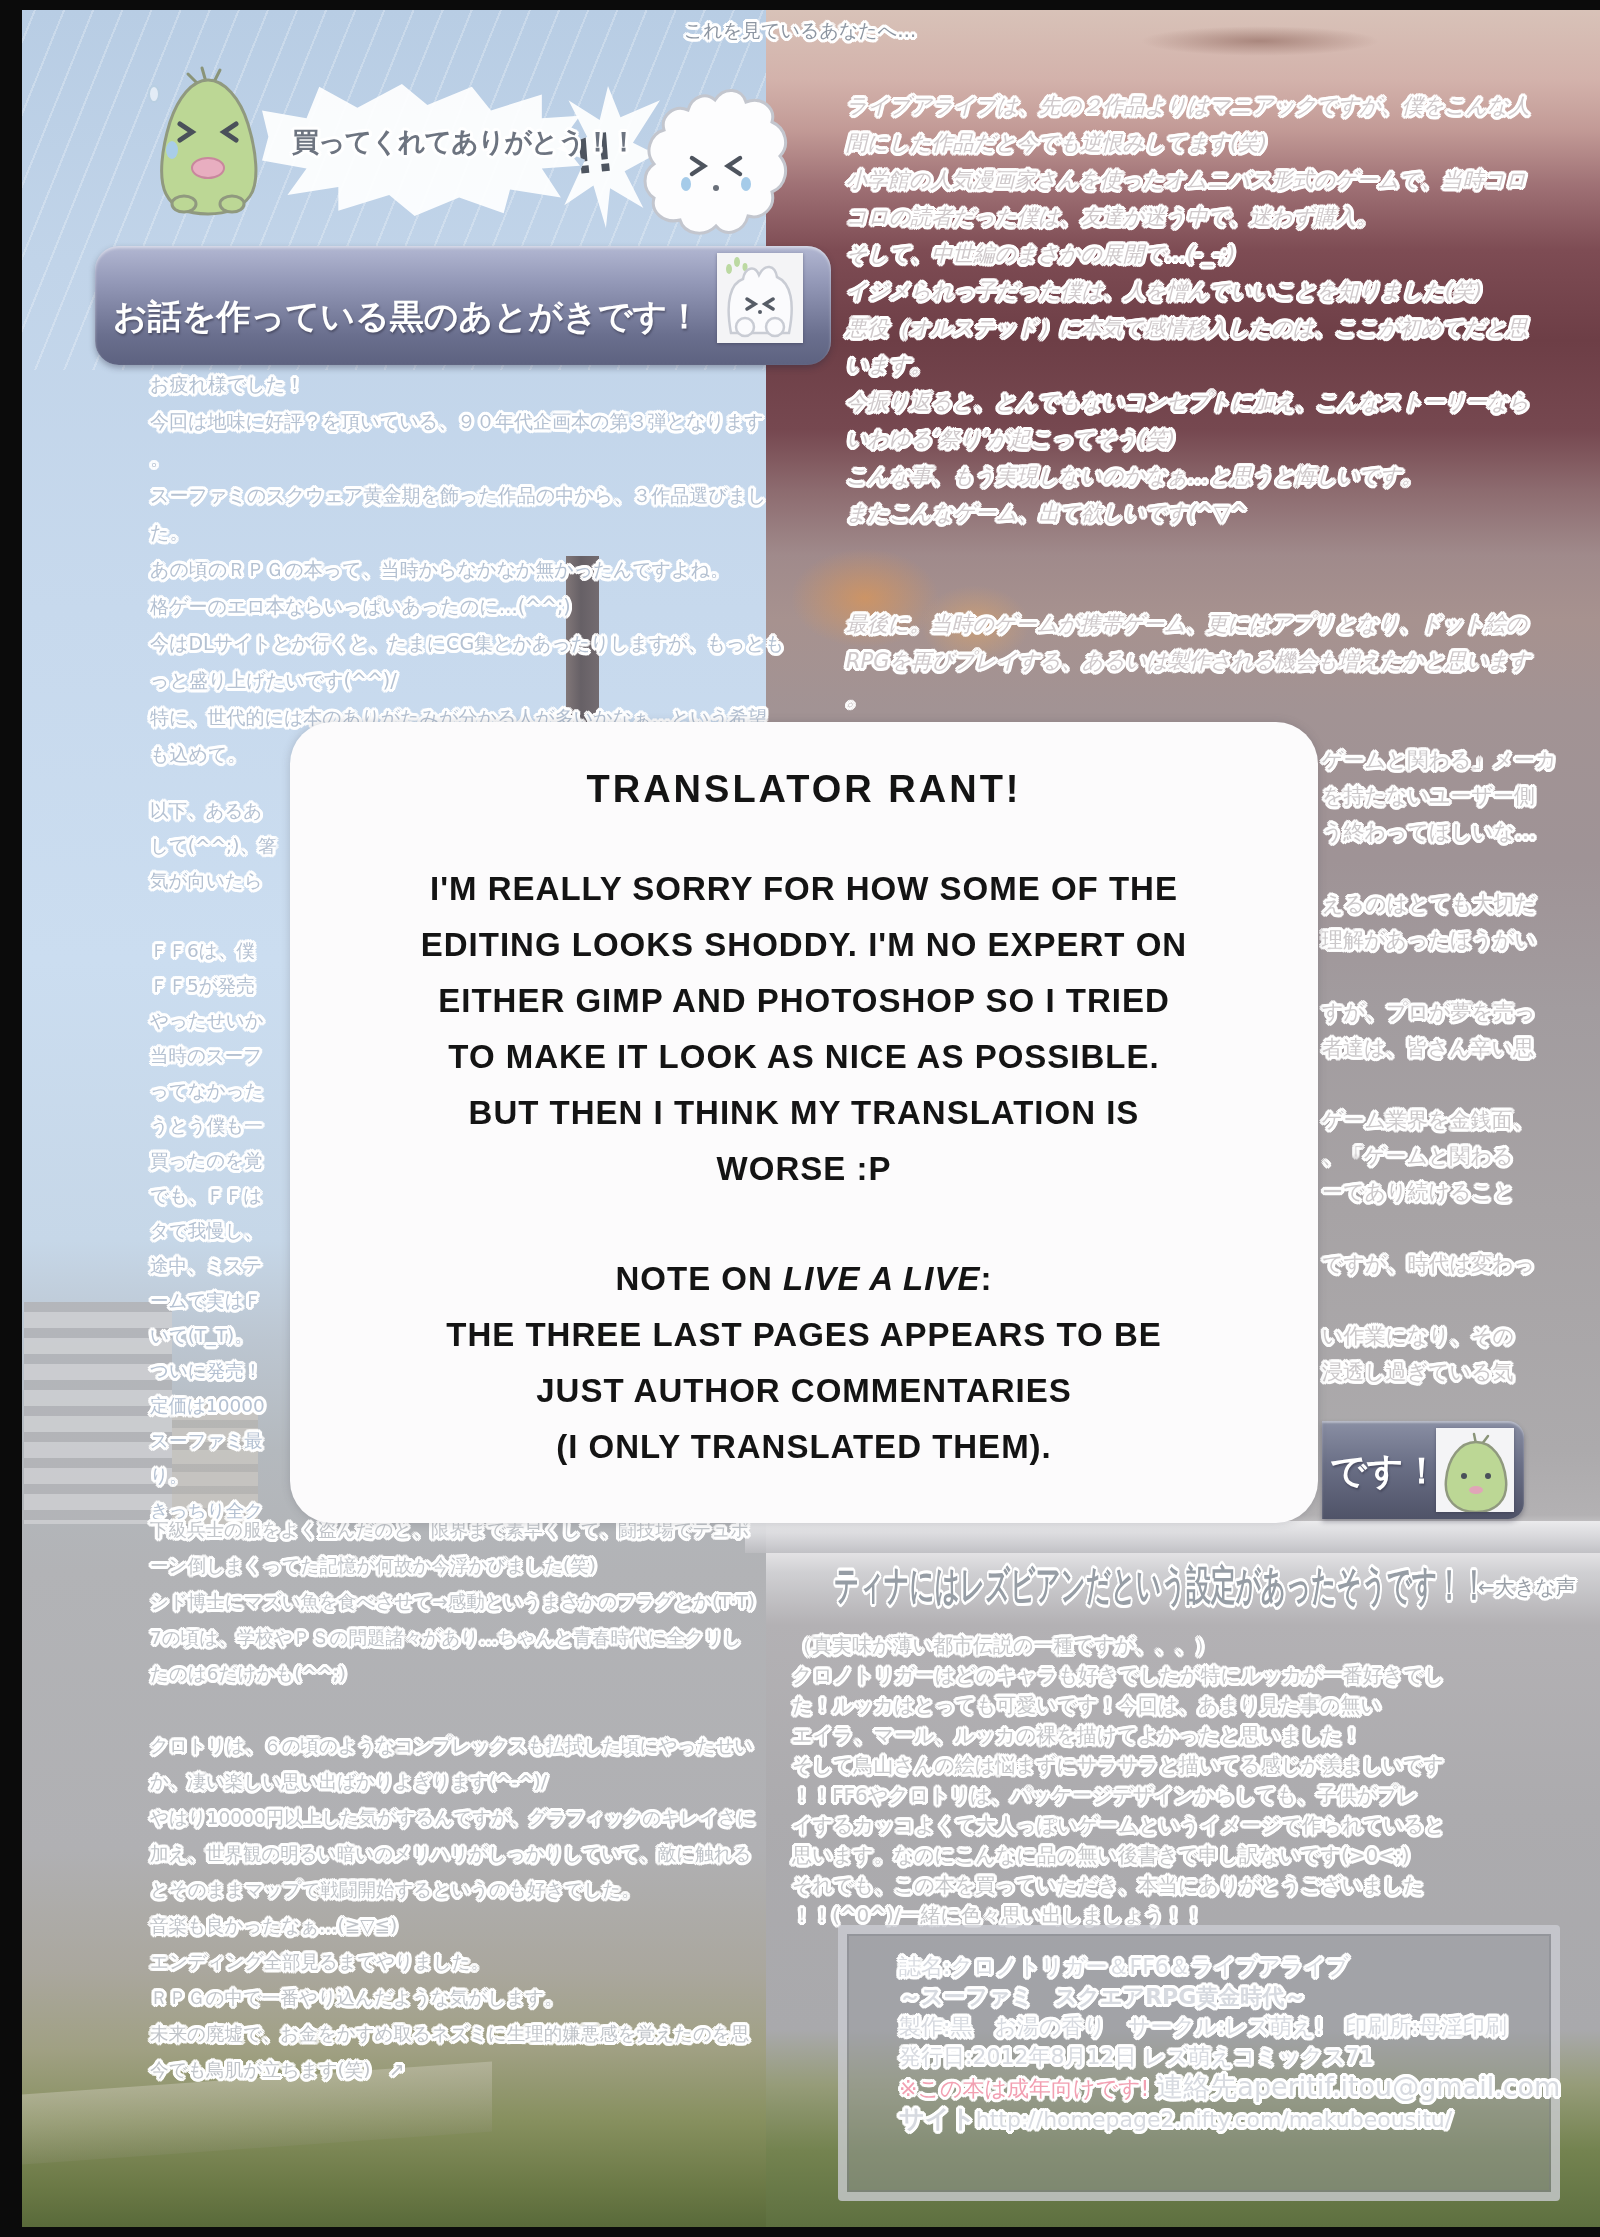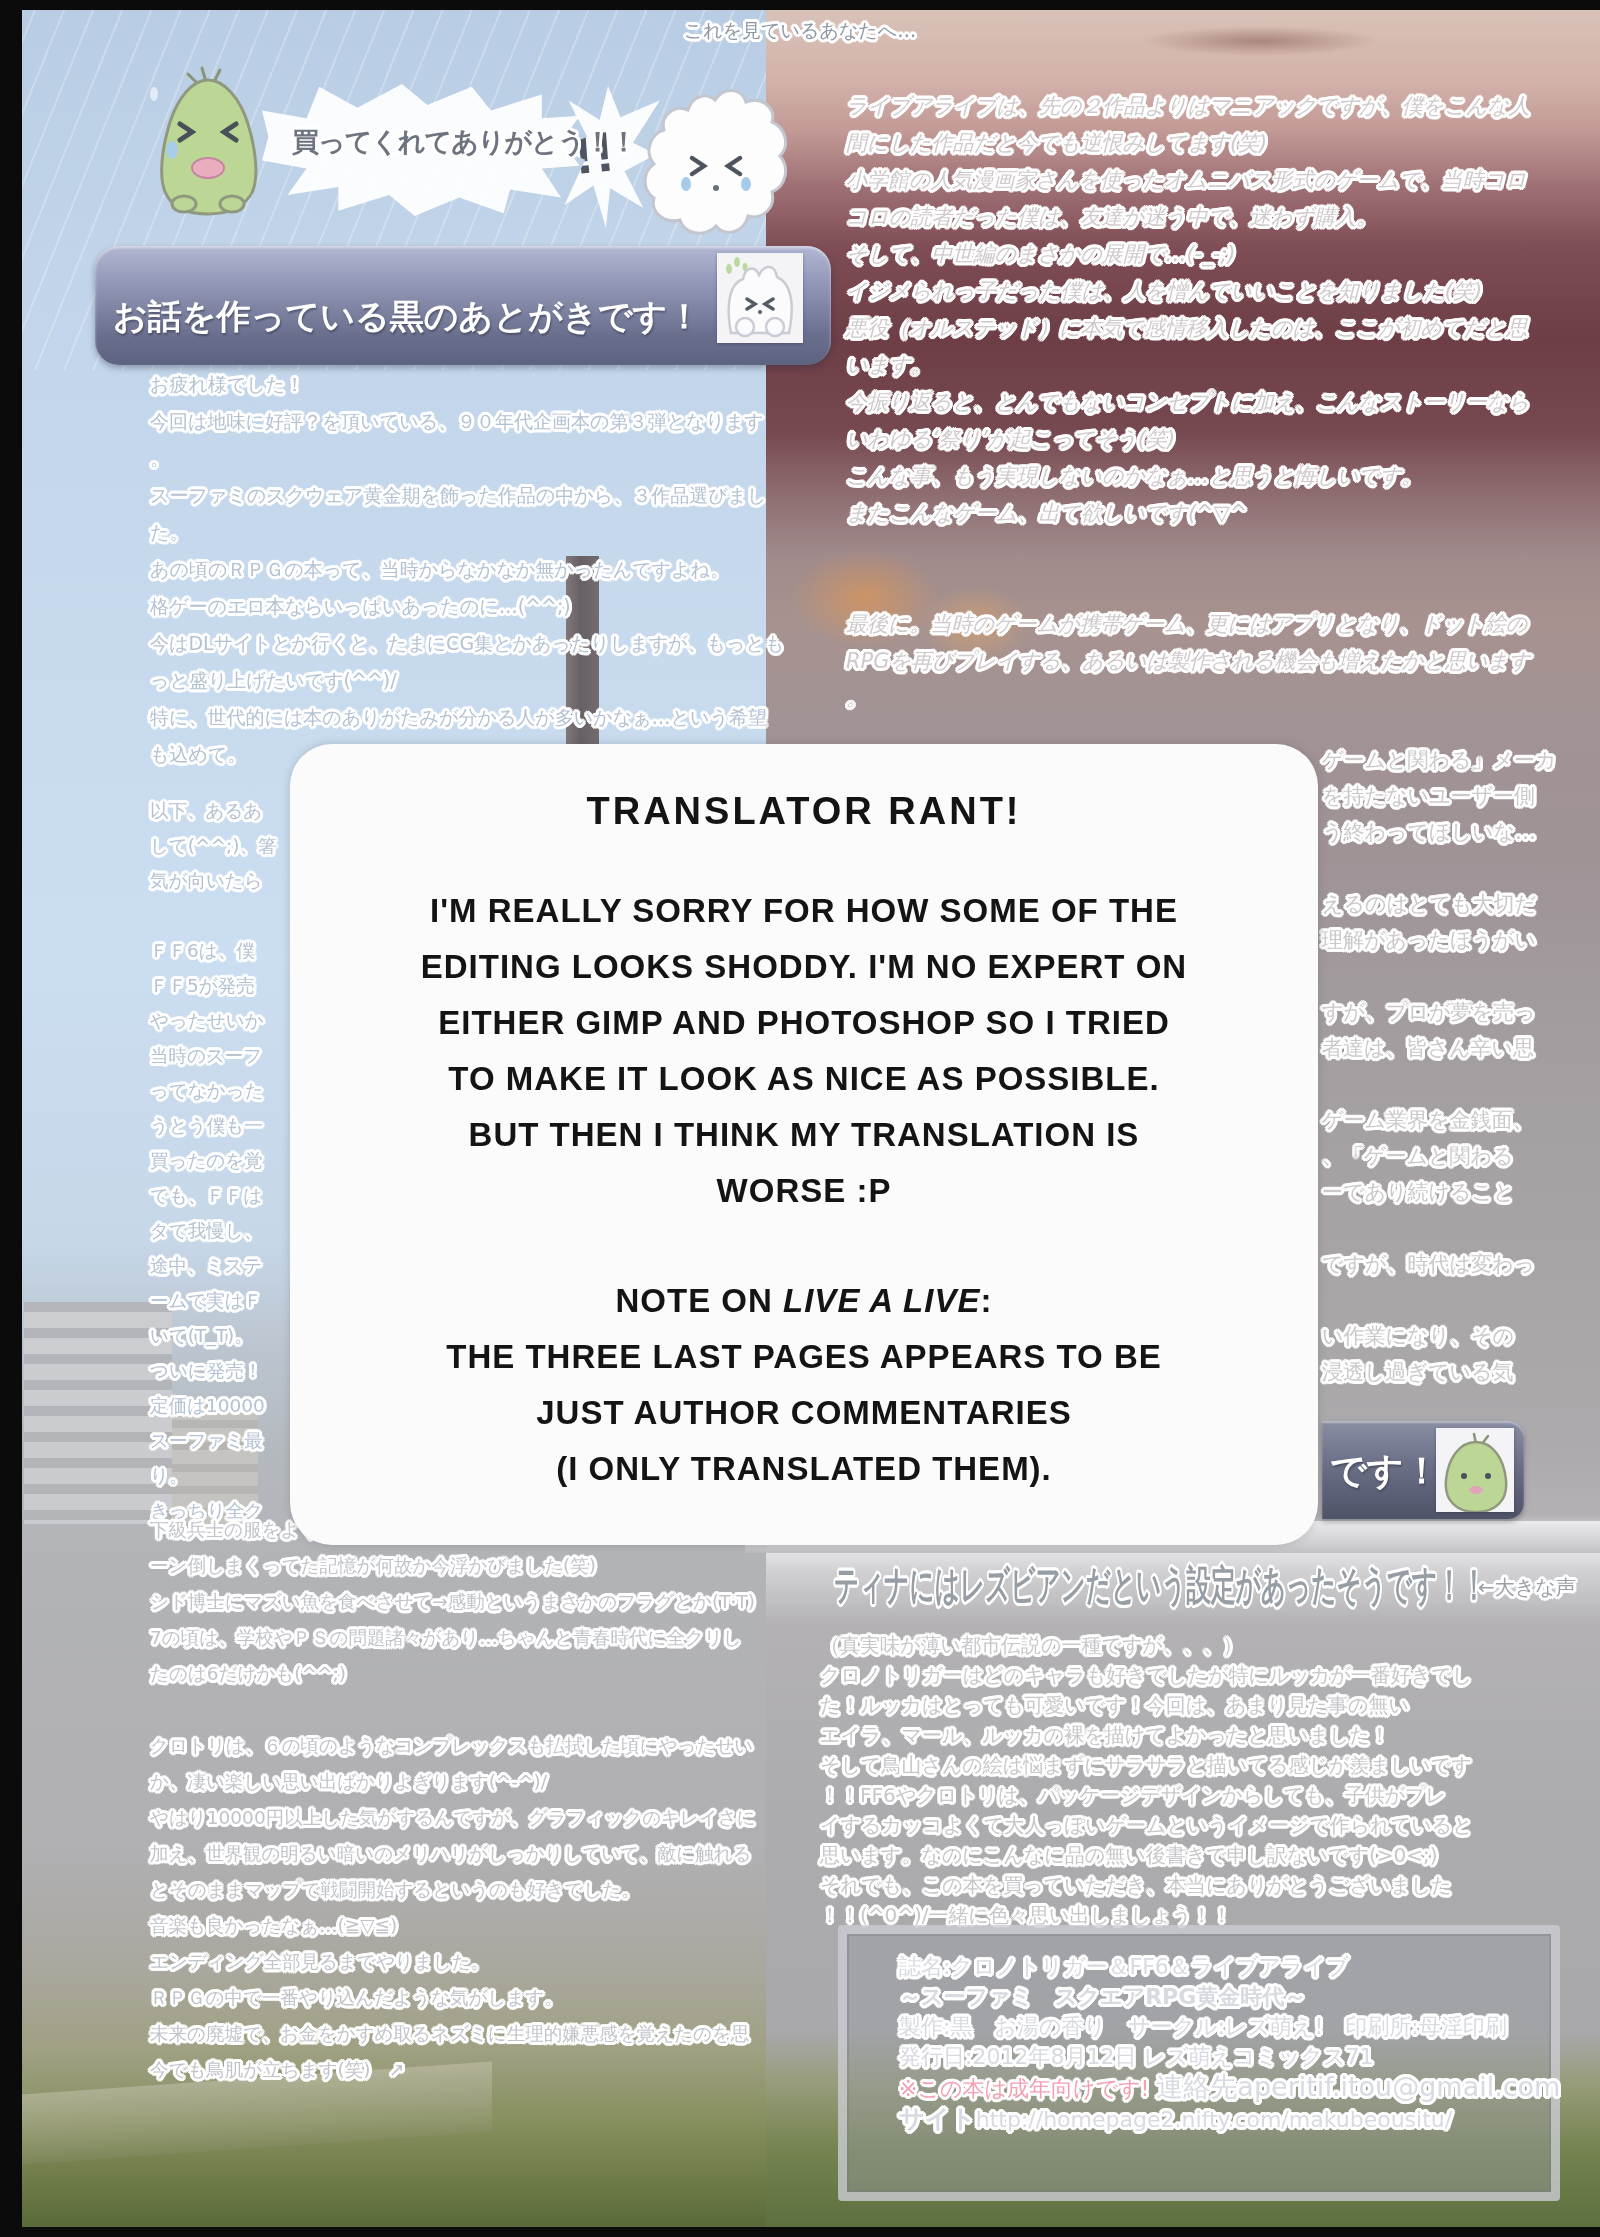--- a/index.html
+++ b/index.html
@@ -88,21 +88,21 @@
     background:linear-gradient(180deg,#b2b7d2 0%,#9499b8 30%,#6a6f8e 75%,#5d6280 100%);
     box-shadow:0 3px 6px rgba(40,40,60,.35), inset 0 2px 3px rgba(255,255,255,.5);
   }
   .banner-text { position:absolute; left:18px; top:48px; font-size:34px; font-weight:bold;
     color:#fff; white-space:nowrap; text-shadow:1px 2px 2px rgba(50,50,70,.5); }
   .banner-iconbox { position:absolute; right:28px; top:7px; width:86px; height:90px;
     background:#f4f4f6; box-shadow:0 1px 3px rgba(40,40,60,.4); }
 
   
   .tbox {
-    position:absolute; left:290px; top:744px; width:1028px; height:801px; z-index:10;
+    position:absolute; left:290px; top:722px; width:1028px; height:801px; z-index:10;
     background:#fcfbfc; border-radius:42px; text-align:center; color:#141414;
     font-family:"Liberation Sans", sans-serif; font-weight:bold;
     box-shadow:0 0 8px rgba(80,80,90,.25);
   }
   .tbox-title { margin-top:46px; font-size:38px; letter-spacing:3px; }
   .tbox-body { margin-top:50px; font-size:33px; line-height:56px; letter-spacing:1px; }
   .tbox-note { margin-top:54px; font-size:33px; line-height:56px; letter-spacing:1px; }
   .tbox-note em { font-style:italic; }
 
   
@@ -116,21 +116,21 @@
     background:#f4f4f6; box-shadow:0 1px 3px rgba(40,40,60,.4); }
 
   
   .tina-bar { position:absolute; left:745px; top:1521px; width:855px; height:32px; z-index:2;
     background:linear-gradient(180deg,#f0f0f2,#cdcdd1 70%,#bdbdc1); opacity:.9; }
   .tina-head { position:absolute; left:834px; top:1558px; z-index:3; white-space:nowrap;
     font-size:41px; font-weight:bold; color:#969da5; letter-spacing:0;
     transform:scaleX(.6); transform-origin:0 0; }
   .tina-side { position:absolute; left:1478px; top:1574px; z-index:3; font-size:20px;
     color:#9aa0a8; white-space:nowrap; }
-  .tina-body { left:820px; top:1630px; font-size:20px; line-height:30px; color:#c6c7ca; }
+  .tina-body { left:792px; top:1630px; font-size:20px; line-height:30px; color:#c6c7ca; }
 
   
   .colo { position:absolute; left:838px; top:1925px; width:704px; height:258px; z-index:6;
     background:rgba(152,155,162,.45); border:9px solid rgba(218,220,226,.62);
     border-radius:4px; box-shadow:inset 0 0 0 2px rgba(118,122,132,.35); }
   .colo-inner { padding:18px 0 0 52px; font-size:22px; line-height:30px; color:#d7dae0; }
   .colo-line { white-space:nowrap; }
   .colo-sub { font-weight:bold; }
   .colo-adult { color:#f2a0b2; }
   .colo-contact { font-size:27px; }

